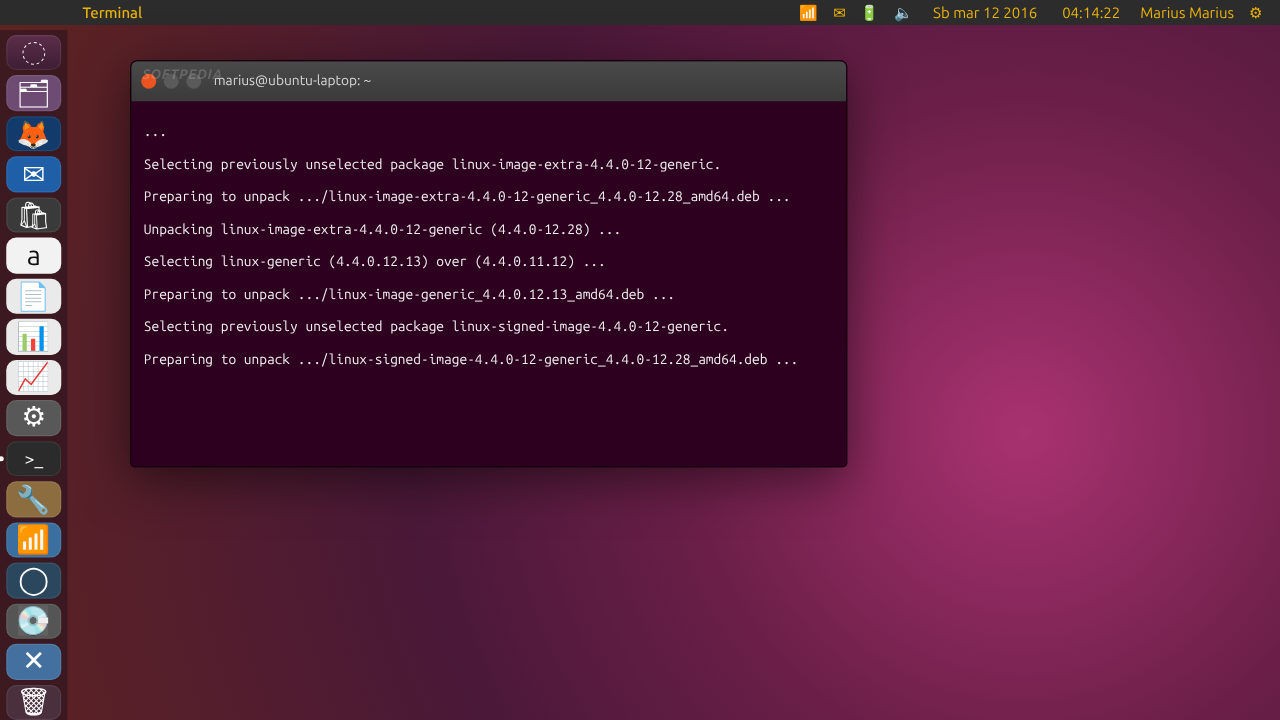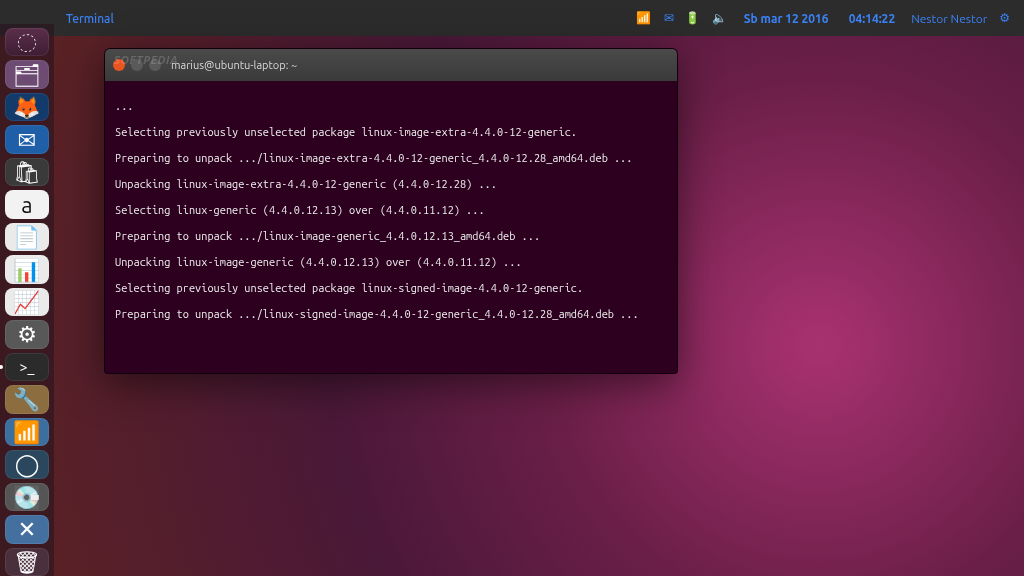--- a/index.html
+++ b/index.html
@@ -4,28 +4,28 @@
 <style>
   * { margin: 0; padding: 0; box-sizing: border-box; }
   html, body { width: 1024px; height: 576px; overflow: hidden; font-family: "Ubuntu", "DejaVu Sans", sans-serif; }
   body {
     background: radial-gradient(circle at 80% 60%, #a93271 0%, #6b1f48 30%, #4a1838 55%, #5e2420 100%);
     position: relative;
   }
 
   
   .top-panel {
-    position: absolute; top: 0; left: 0; right: 0; height: 36px;
-    background: #2c2c2c; color: #3b82f6; display: flex; align-items: center;
+    position: absolute; top: 0; left: 0; right: 0; height: 20px;
+    background: #2c2c2c; color: #eab308; display: flex; align-items: center;
     font-size: 12px; padding: 0 8px 0 66px;
   }
   .top-panel .title { font-weight: 500; }
   .top-panel .spacer { flex: 1; }
   .top-panel .ind { margin: 0 6px; display: inline-flex; align-items: center; }
-  .top-panel .clock { margin: 0 10px; font-weight: bold; }
+  .top-panel .clock { margin: 0 10px; }
   .top-panel .gear { margin-left: 6px; }
 
   
   .launcher {
     position: absolute; top: 24px; left: 0; bottom: 0; width: 54px;
     background: rgba(40,20,30,0.6); display: flex; flex-direction: column;
     align-items: center; padding-top: 4px; gap: 4px;
   }
   .launcher .tile {
     width: 44px; height: 44px; border-radius: 8px;
@@ -83,21 +83,21 @@
 
 <div class="top-panel">
   <span class="title">Terminal</span>
   <span class="spacer"></span>
   <span class="ind">📶</span>
   <span class="ind">✉</span>
   <span class="ind">🔋</span>
   <span class="ind">🔈</span>
   <span class="clock">Sb mar 12 2016</span>
   <span class="clock">04:14:22</span>
-  <span class="ind">Nestor Nestor</span>
+  <span class="ind">Marius Marius</span>
   <span class="gear ind">⚙</span>
 </div>
 
 <div class="launcher">
   <div class="tile dash">
       <span>◌</span>
     </div>
   <div class="tile files">
       <span>🗂</span>
     </div>
@@ -156,21 +156,20 @@
     <span class="win-btn"></span>
     <span class="wtitle">marius@ubuntu-laptop: ~</span>
   </div>
   <div class="term-body">
 <span class="line">...</span>
 <span class="line">Selecting previously unselected package linux-image-extra-4.4.0-12-generic.</span>
 <span class="line">Preparing to unpack .../linux-image-extra-4.4.0-12-generic_4.4.0-12.28_amd64.deb ...</span>
 <span class="line">Unpacking linux-image-extra-4.4.0-12-generic (4.4.0-12.28) ...</span>
 <span class="line">Selecting linux-generic (4.4.0.12.13) over (4.4.0.11.12) ...</span>
 <span class="line">Preparing to unpack .../linux-image-generic_4.4.0.12.13_amd64.deb ...</span>
-<span class="line">Unpacking linux-image-generic (4.4.0.12.13) over (4.4.0.11.12) ...</span>
 <span class="line">Selecting previously unselected package linux-signed-image-4.4.0-12-generic.</span>
 <span class="line">Preparing to unpack .../linux-signed-image-4.4.0-12-generic_4.4.0-12.28_amd64.deb ...</span>
 
 
 
 
 
 
 
 

